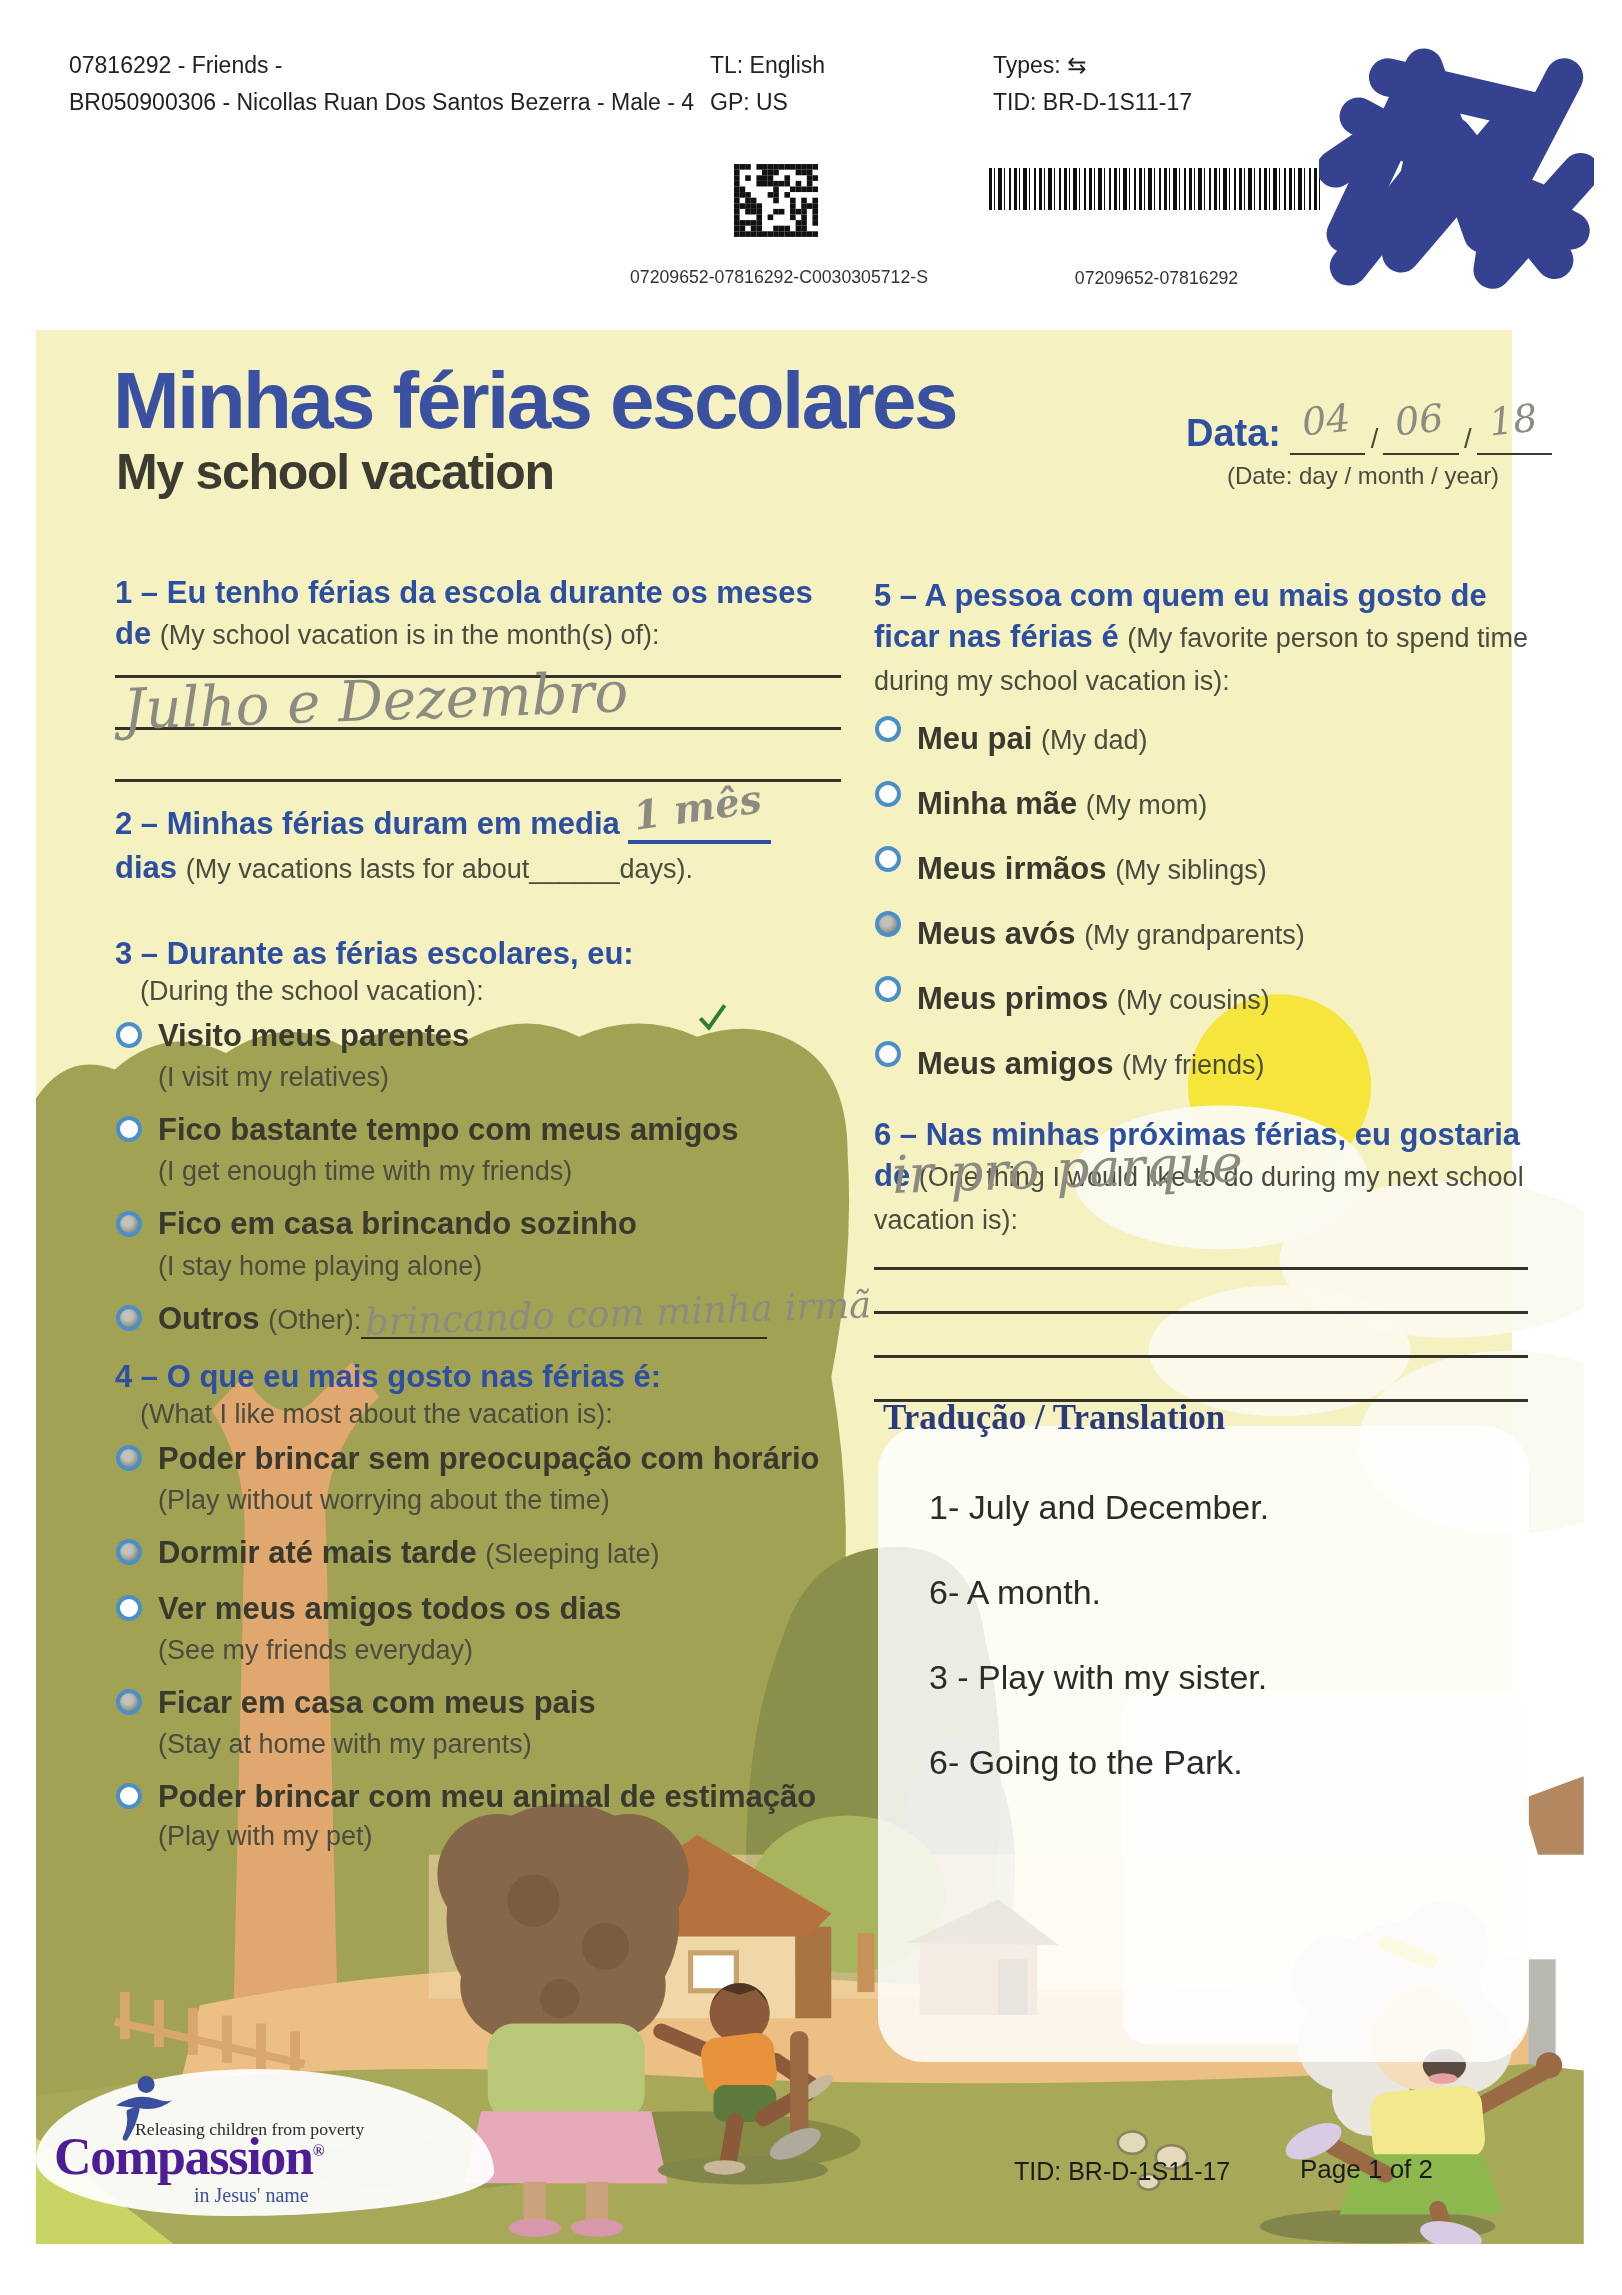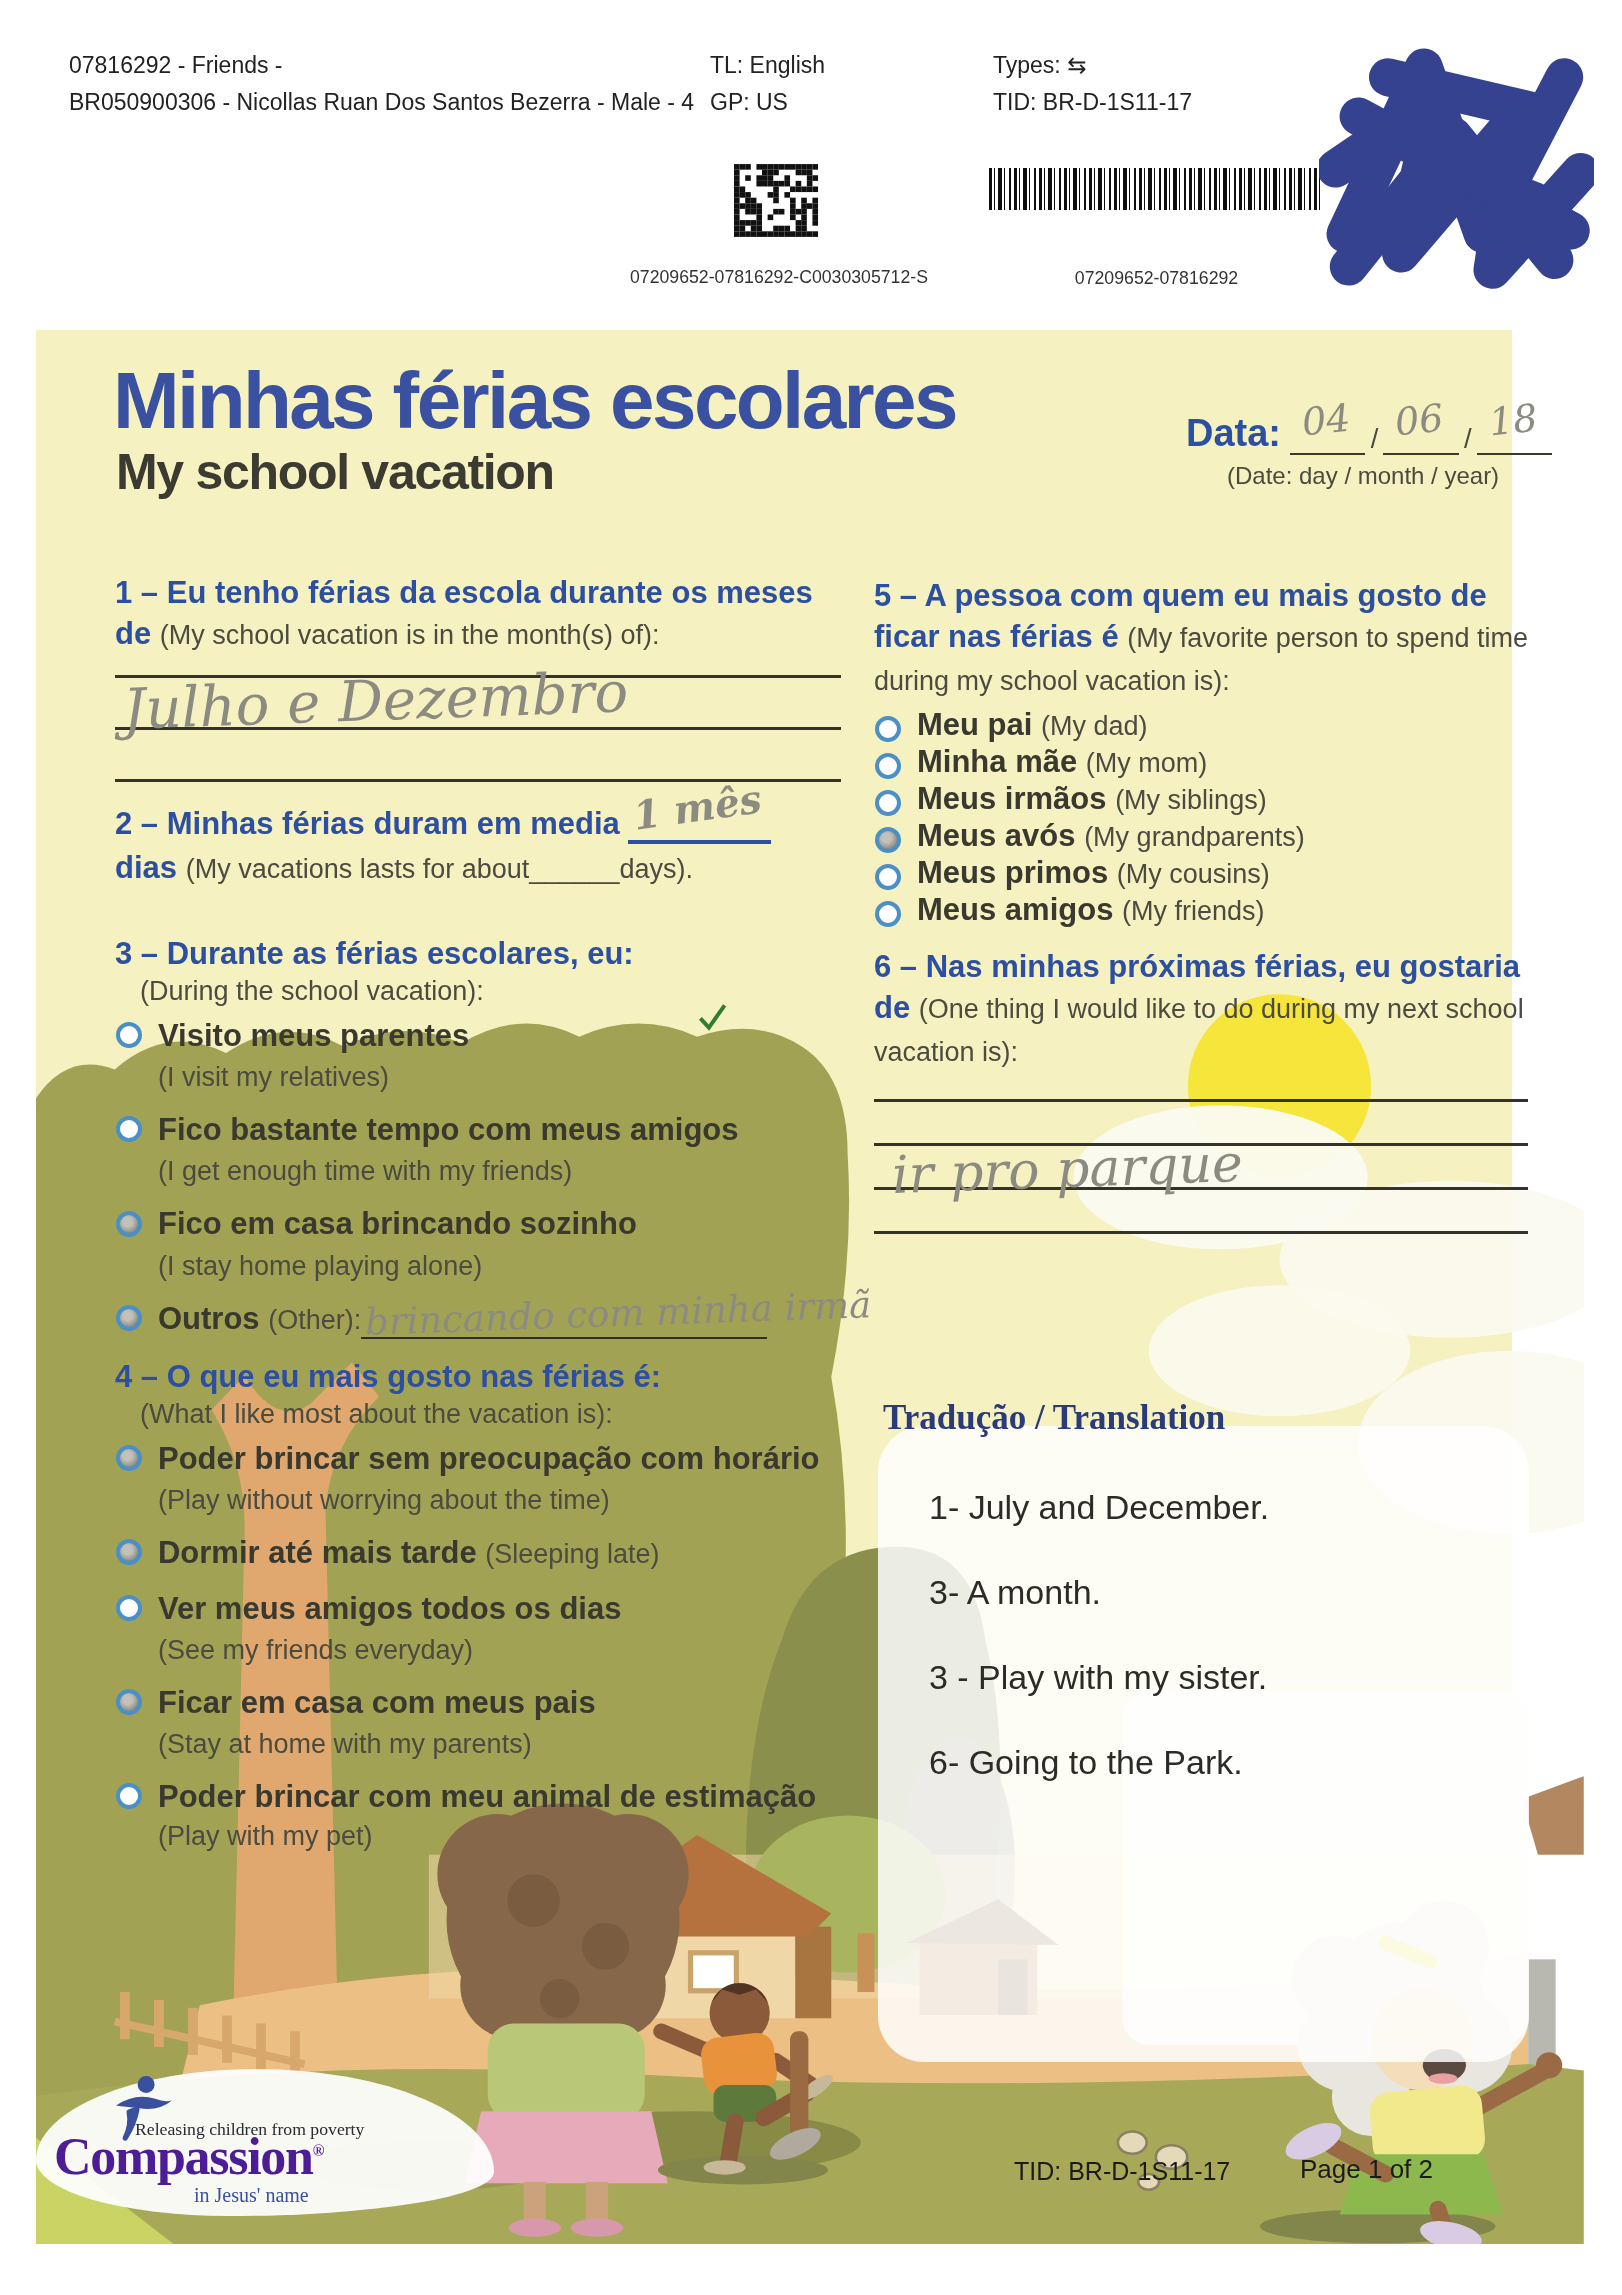--- a/index.html
+++ b/index.html
@@ -74,21 +74,21 @@
   .opt-main{font-size:31px;line-height:38px;}
   .opt-main .en{font-size:27px;font-weight:normal;color:var(--en_gray);}
   .opt-sub{font-size:27px;color:var(--en_gray);line-height:34px;margin-top:5.2px;}
   .opt-text{flex:1;}
   .ans-line{display:inline-block;width:406px;border-bottom:2.6px solid #2e2e26;position:relative;height:33px;vertical-align:bottom;}
   .ans-line .hand{position:absolute;left:3.9px;top:-10.5px;font-size:37px;transform:rotate(-2deg);}
   #q3-head{margin-top:46px;}
   #q3-opts,#q4-opts{margin-top:7.9px;}
   #q4-head{margin-top:10.5px;}
 
-  .q5-opt .opt-main{line-height:36px;}
+  .q5-opt .opt-main{line-height:64px;}
   .q5-opt{margin-bottom:0;}
   .q5-opt .cb{margin-top:9.2px;}
   #q5-opts{margin-top:5.2px;}
   #q6-head{margin-top:17px;}
   #q6rules .rule{height:44px;border-bottom:3.3px solid #33332b;}
   #q6rules .rule.first{height:29px;}
   #q6hand{left:18.3px;top:564px;font-size:52px;transform:rotate(-2deg);position:absolute;z-index:2;}
 
   
   #trad-head{left:847px;top:1068px;font-family:"Liberation Serif",serif;font-weight:bold;
@@ -566,21 +566,21 @@
         <div class="rule"></div>
         <div class="rule"></div>
         <div class="rule"></div>
     </div>
     <div class="hand" id="q6hand">ir pro parque</div>
   </div>
 
   <div class="abs" id="trad-head">Tradução / Translation</div>
   <div class="abs" id="trans-box">
     <div class="trans-item" style="top:62px">1- July and December.</div>
-    <div class="trans-item" style="top:147px">3- A month.</div>
+    <div class="trans-item" style="top:147px">6- A month.</div>
     <div class="trans-item" style="top:232px">3 - Play with my sister.</div>
     <div class="trans-item" style="top:317px">6- Going to the Park.</div>
   </div>
 
   <div class="abs" id="logo">
     <div class="blob"></div>
     <svg width="63" height="68" viewBox="0 0 96 104">
       <circle cx="52" cy="16" r="13" fill="#3a4f9e"></circle>
       <path d="M6,48 Q36,28 66,38 Q82,44 92,40 Q70,58 40,52 Q20,50 6,48 Z" fill="#3a4f9e"></path>
       <path d="M38,54 Q34,76 20,98 Q30,78 26,58 Z" fill="#3a4f9e" stroke="#3a4f9e" stroke-width="8" stroke-linejoin="round"></path>

